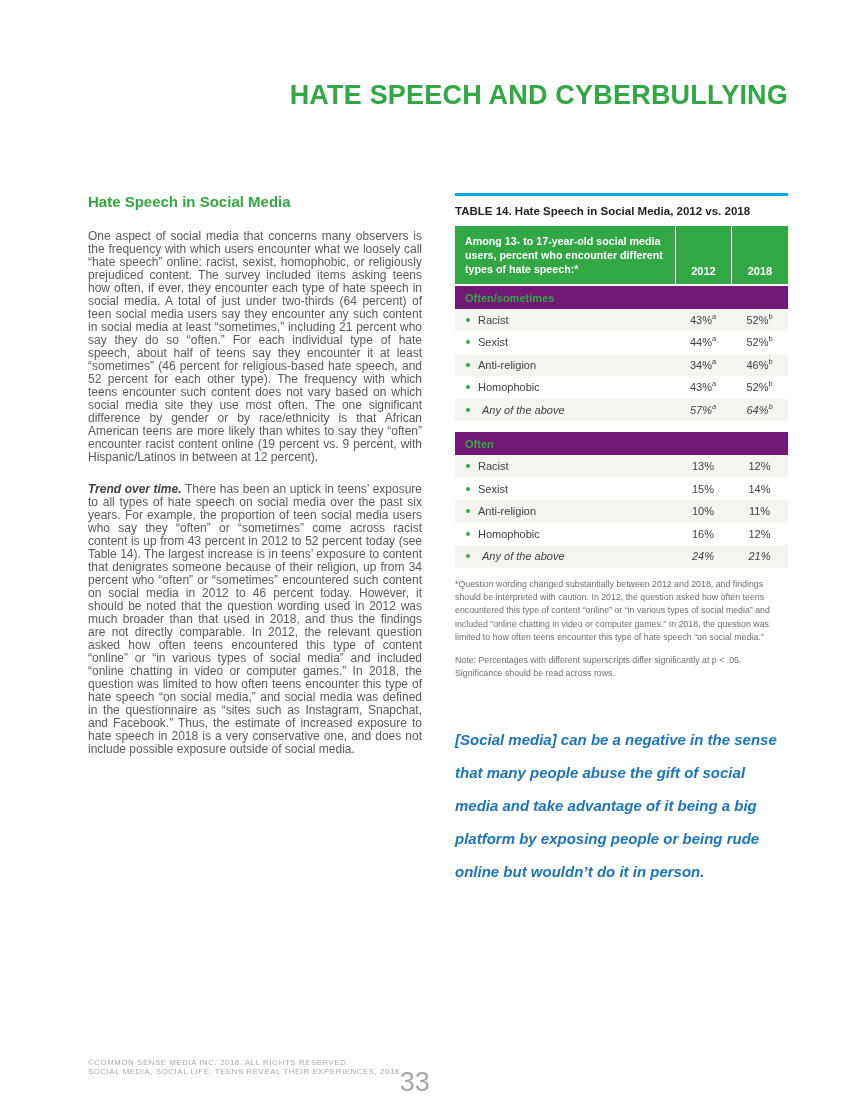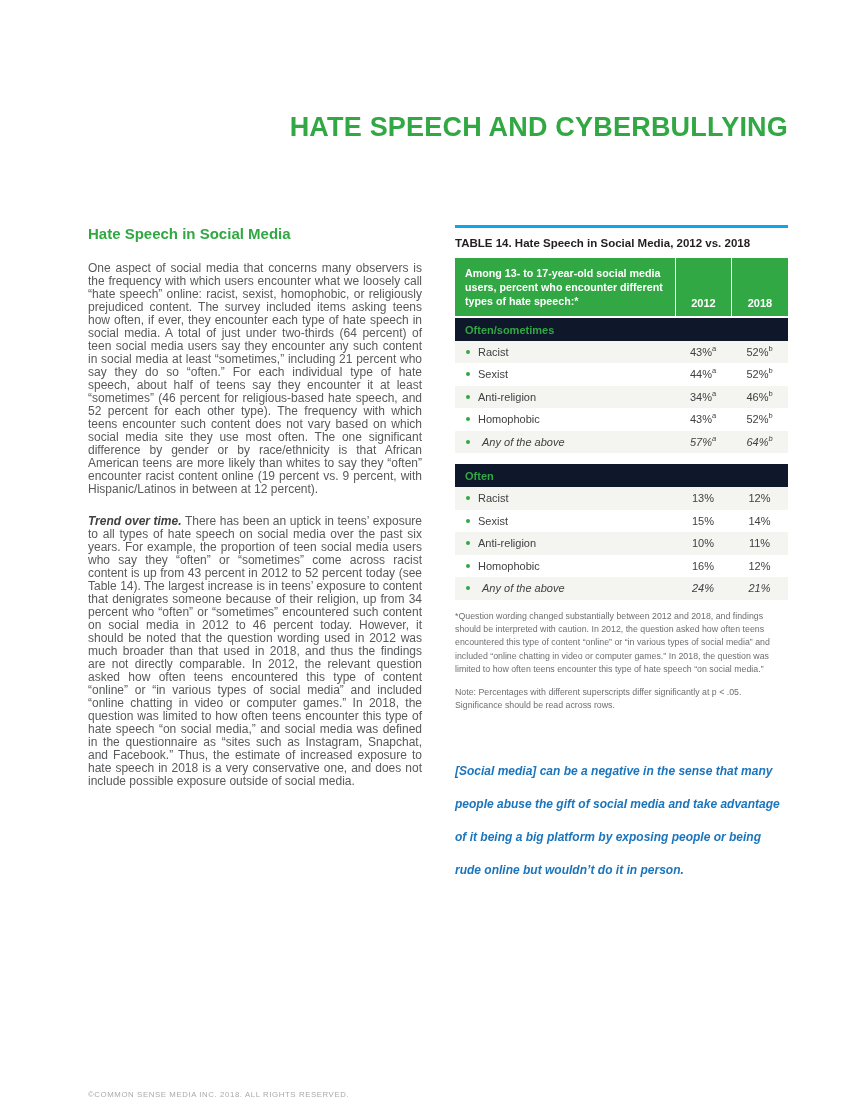--- a/index.html
+++ b/index.html
@@ -1,21 +1,21 @@
 <!DOCTYPE html>
 <html><head>
 <meta charset="utf-8">
 <style>
   * { margin:0; padding:0; box-sizing:border-box; }
   html,body { background:#ffffff; }
   body {
     width:850px; height:1100px; position:relative; overflow:hidden;
     font-family:"Liberation Sans", sans-serif; color:#58595b;
   }
-  .page { position:absolute; inset:0; background:#fff;margin-top:32px; }
+  .page { position:absolute; inset:0; background:#fff; }
 
   .page-title {
     margin:80px 62px 0 88px; text-align:right;
     font-size:27px; font-weight:700; letter-spacing:0.2px;
     color:#31a843; text-transform:uppercase;
   }
 
   .columns { display:flex; margin:82px 62px 0 88px; gap:33px; }
   .col-left { width:334px; }
   .col-right { width:333px; }
@@ -26,37 +26,37 @@
     color:#58595b; margin-bottom:19px;
   }
   .lead { font-weight:700; font-style:italic; color:#414042; }
 
   
   .table-block { border-top:3px solid #0ea5e9; padding-top:9px; }
   .table-title { font-size:11.5px; font-weight:700; color:#231f20; margin-bottom:9px; }
   .thead { display:grid; grid-template-columns:1fr 56px 57px; background:#31a843; color:#fff; }
   .th-label { padding:8px 10px 7px 10px; font-size:10.7px; font-weight:700; line-height:14.2px; }
   .th-year { border-left:1px solid #fff; display:flex; align-items:flex-end; justify-content:center; padding-bottom:7px; font-size:11px; font-weight:700; }
-  .section-label { background:#0f172a; color:#31a843; font-weight:700; font-size:11px; padding:6px 10px 5px 10px; margin-top:2px; }
+  .section-label { background:#701a75; color:#31a843; font-weight:700; font-size:11px; padding:6px 10px 5px 10px; margin-top:2px; }
   .trow { display:grid; grid-template-columns:1fr 56px 57px; align-items:center; height:22.5px; font-size:11px; color:#414042; }
   .trow.shade { background:#f4f4f0; }
   .rlabel { display:flex; align-items:center; gap:8px; padding-left:11px; }
   .bullet { width:4px; height:4px; border-radius:50%; background:#31a843; flex:0 0 auto; }
   .rval { text-align:center; }
   .trow sup { font-size:7.5px; vertical-align:super; line-height:0; }
   .trow.italic .rlabel, .trow.italic .rval { font-style:italic;gap:12px; }
   .section-gap { height:9px; background:#fff; }
 
   .footnote { font-size:8.8px; line-height:13.3px; color:#6d6e71; margin-top:10px; text-align:left; }
   .footnote:first-of-type { margin-top:12px; }
 
   
   .quote {
     margin-top:42px; color:#1b75bc;
-    font-size:12px; line-height:33px; font-weight:700; font-style:italic;
+    font-size:15px; line-height:33px; font-weight:700; font-style:italic;
   }
   .quote-attrib { margin-top:8px; text-align:right; color:#4d9fd6; font-size:13.5px; }
 
   
   .footer {
     position:absolute; left:88px; right:58px; top:1058px;
     display:flex; justify-content:space-between; align-items:baseline;
     font-size:7.8px; letter-spacing:0.6px; color:#a7a9ac; text-transform:uppercase;flex-direction:column;
   }
   .footer-right { display:flex; align-items:flex-start; }

